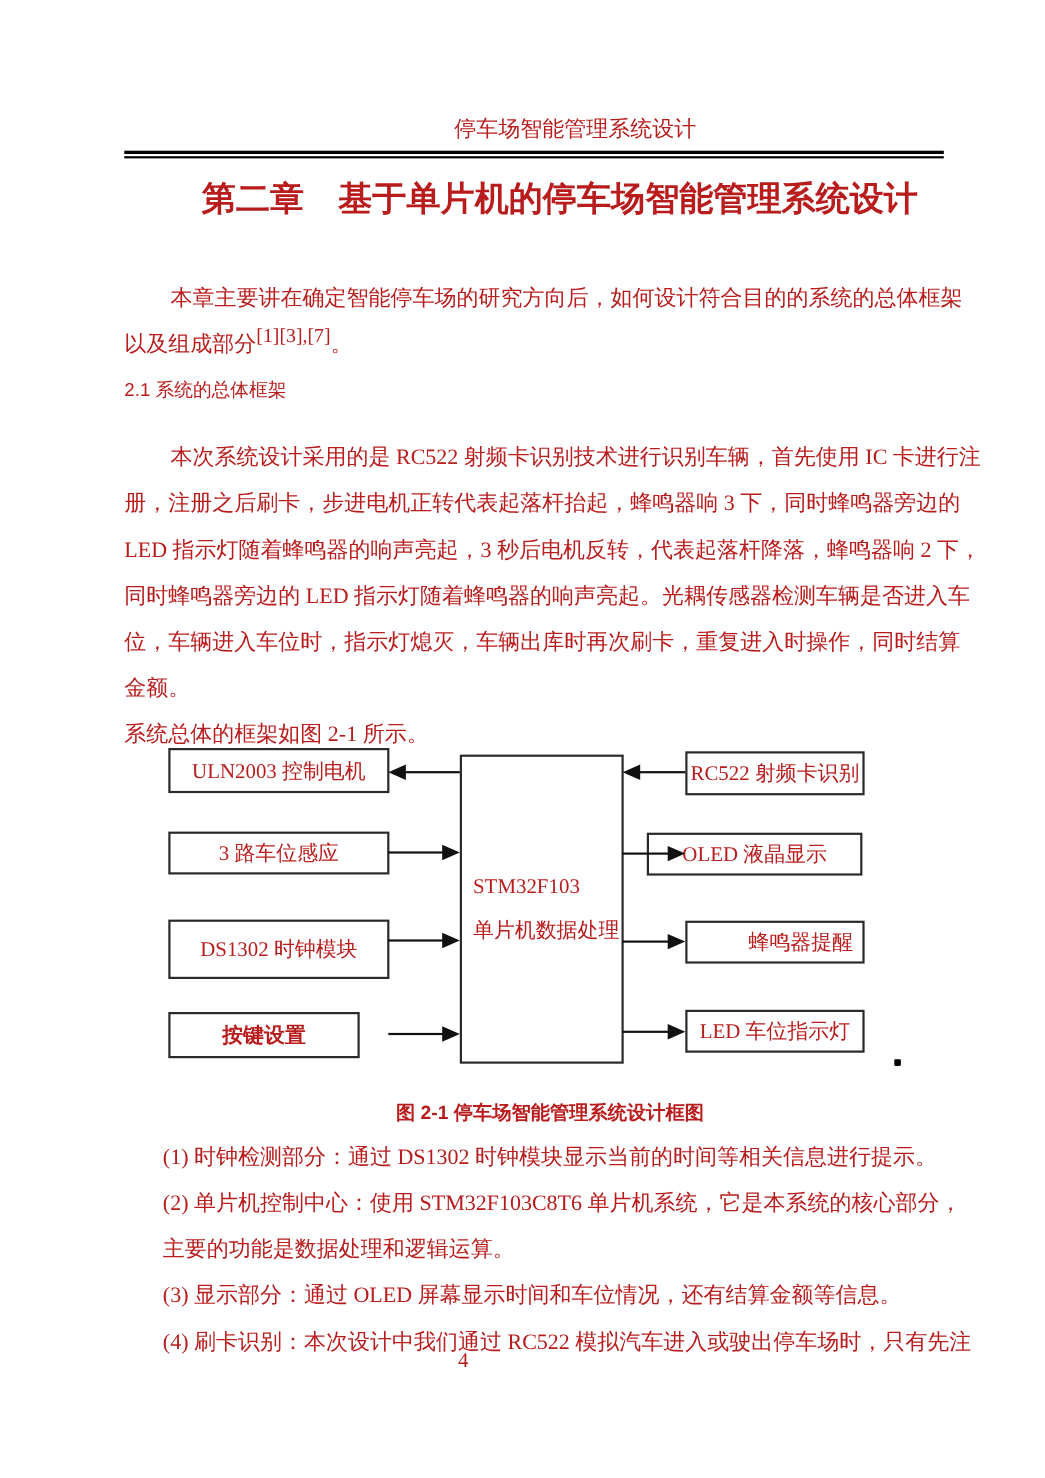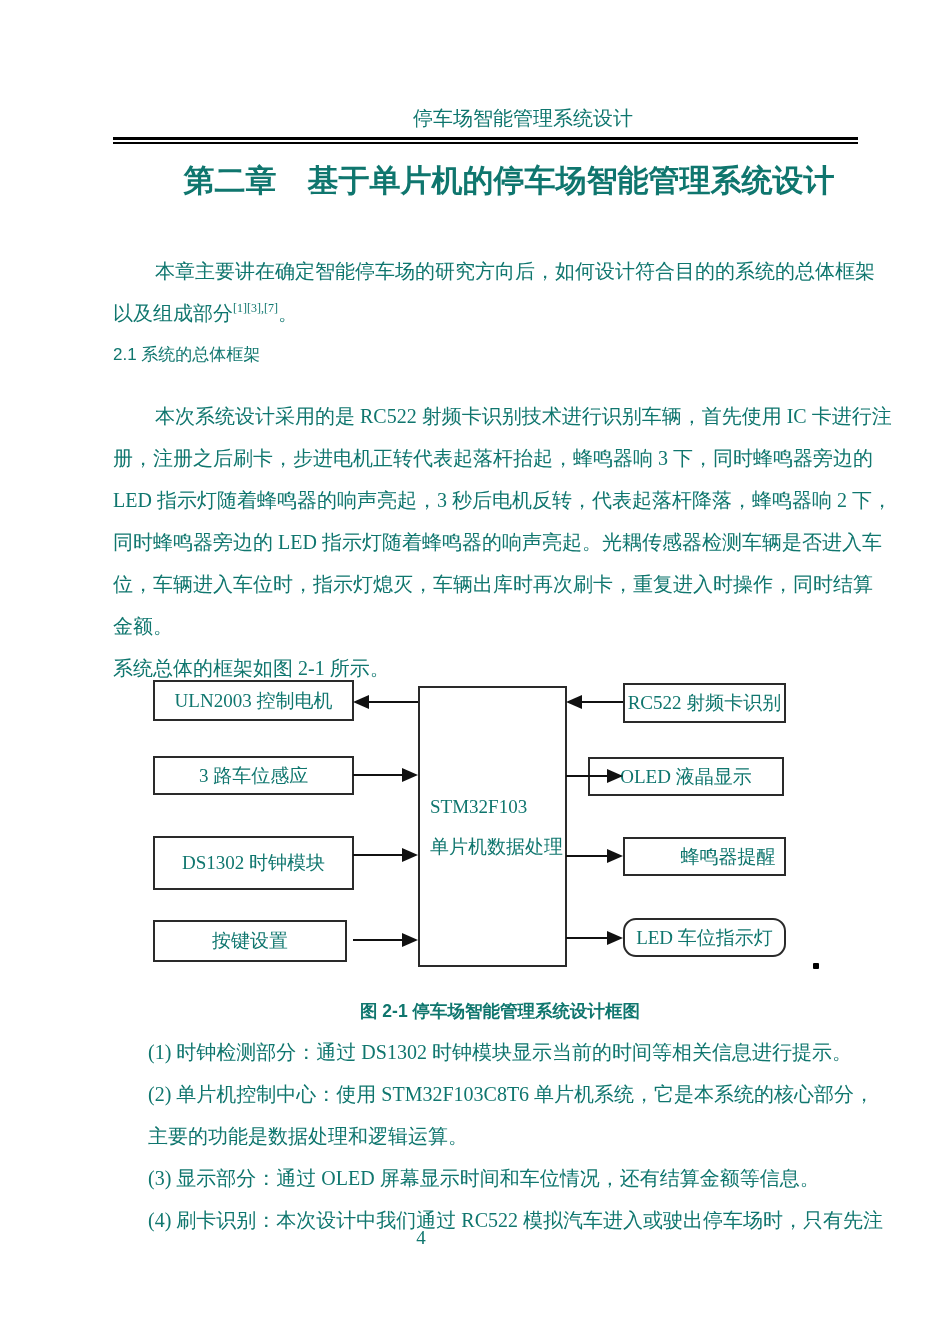--- a/index.html
+++ b/index.html
@@ -1,53 +1,53 @@
 <!DOCTYPE html>
 <html><head>
 <meta charset="utf-8">
 <style>
   html,body{margin:0;padding:0;background:#ffffff;}
-  .page{position:relative;width:950px;height:1344px;background:#ffffff;color:#0f766e;overflow:hidden;
+  .page{position:relative;width:950px;height:1344px;background:#ffffff;color:#b91c1c;overflow:hidden;
         font-family:"Liberation Serif","DejaVu Serif",serif;}
   .abs{position:absolute;}
   .sans{font-family:"Liberation Sans","DejaVu Sans",sans-serif;}
   .nowrap{white-space:nowrap;}
 
   
   .header-title{top:104px;left:113px;width:728px;box-sizing:border-box;padding-left:92px;
                 text-align:center;font-size:20px;line-height:28px;}
   .header-rule{top:137px;left:113px;width:745px;height:7px;box-sizing:border-box;
                border-top:3px solid #000;border-bottom:2px solid #000;}
 
   
   .chapter-title{top:161px;left:113px;width:728px;box-sizing:border-box;padding-left:64px;
                  text-align:center;font-size:31px;line-height:40px;font-weight:bold;}
 
   
   .para{font-size:20px;line-height:42px;}
   .intro{top:250px;left:113px;width:728px;}
   .indent{text-indent:42px;}
-  sup.ref{font-size:12px;line-height:0;vertical-align:super;}
+  sup.ref{font-size:18px;line-height:0;vertical-align:super;}
   .section-heading{top:339px;left:113px;font-size:17px;line-height:32px;font-weight:normal;}
   .body-para{top:395px;left:113px;width:728px;}
   .figure-intro{top:647px;left:113px;width:728px;}
 
   
   .dbox{position:absolute;border:2px solid #2a2a2a;box-sizing:border-box;background:#fff;
         display:flex;align-items:center;justify-content:center;font-size:19px;white-space:nowrap;}
   .bL0{left:153px;top:680px;width:201px;height:41px;}
   .bL1{left:153px;top:756px;width:201px;height:39px;}
   .bL2{left:153px;top:836px;width:201px;height:54px;}
-  .bL3{left:153px;top:920px;width:194px;height:42px;}
+  .bL3{left:153px;top:920px;width:174px;height:42px;font-weight:bold;}
   .bC {left:418px;top:686px;width:149px;height:281px;justify-content:flex-start;}
   .bC .ctext{padding-left:10px;line-height:40px;font-family:Liberation Serif, serif;}
   .bR0{left:623px;top:683px;width:163px;height:40px;}
   .bR1{left:588px;top:757px;width:196px;height:39px;}
   .bR2{left:623px;top:837px;width:163px;height:39px;padding-left:47px;}
-  .bR3{left:623px;top:918px;width:163px;height:39px;border-radius:13px;}
+  .bR3{left:623px;top:918px;width:163px;height:39px;}
 
   .arrow{position:absolute;height:14px;}
   .arrow .shaft{position:absolute;top:6px;left:0;right:0;border-top:2px solid #111;}
   .arrow.hl .shaft{left:14px;}
   .arrow.hr .shaft{right:14px;}
   .arrow .head{position:absolute;width:0;height:0;border-top:7px solid transparent;border-bottom:7px solid transparent;}
   .arrow .head.left{left:0;top:0;border-right:16px solid #111;}
   .arrow .head.right{right:0;top:0;border-left:16px solid #111;}
   .a1{left:353px;top:695px;width:65px;}
   .a2{left:353px;top:768px;width:65px;}

